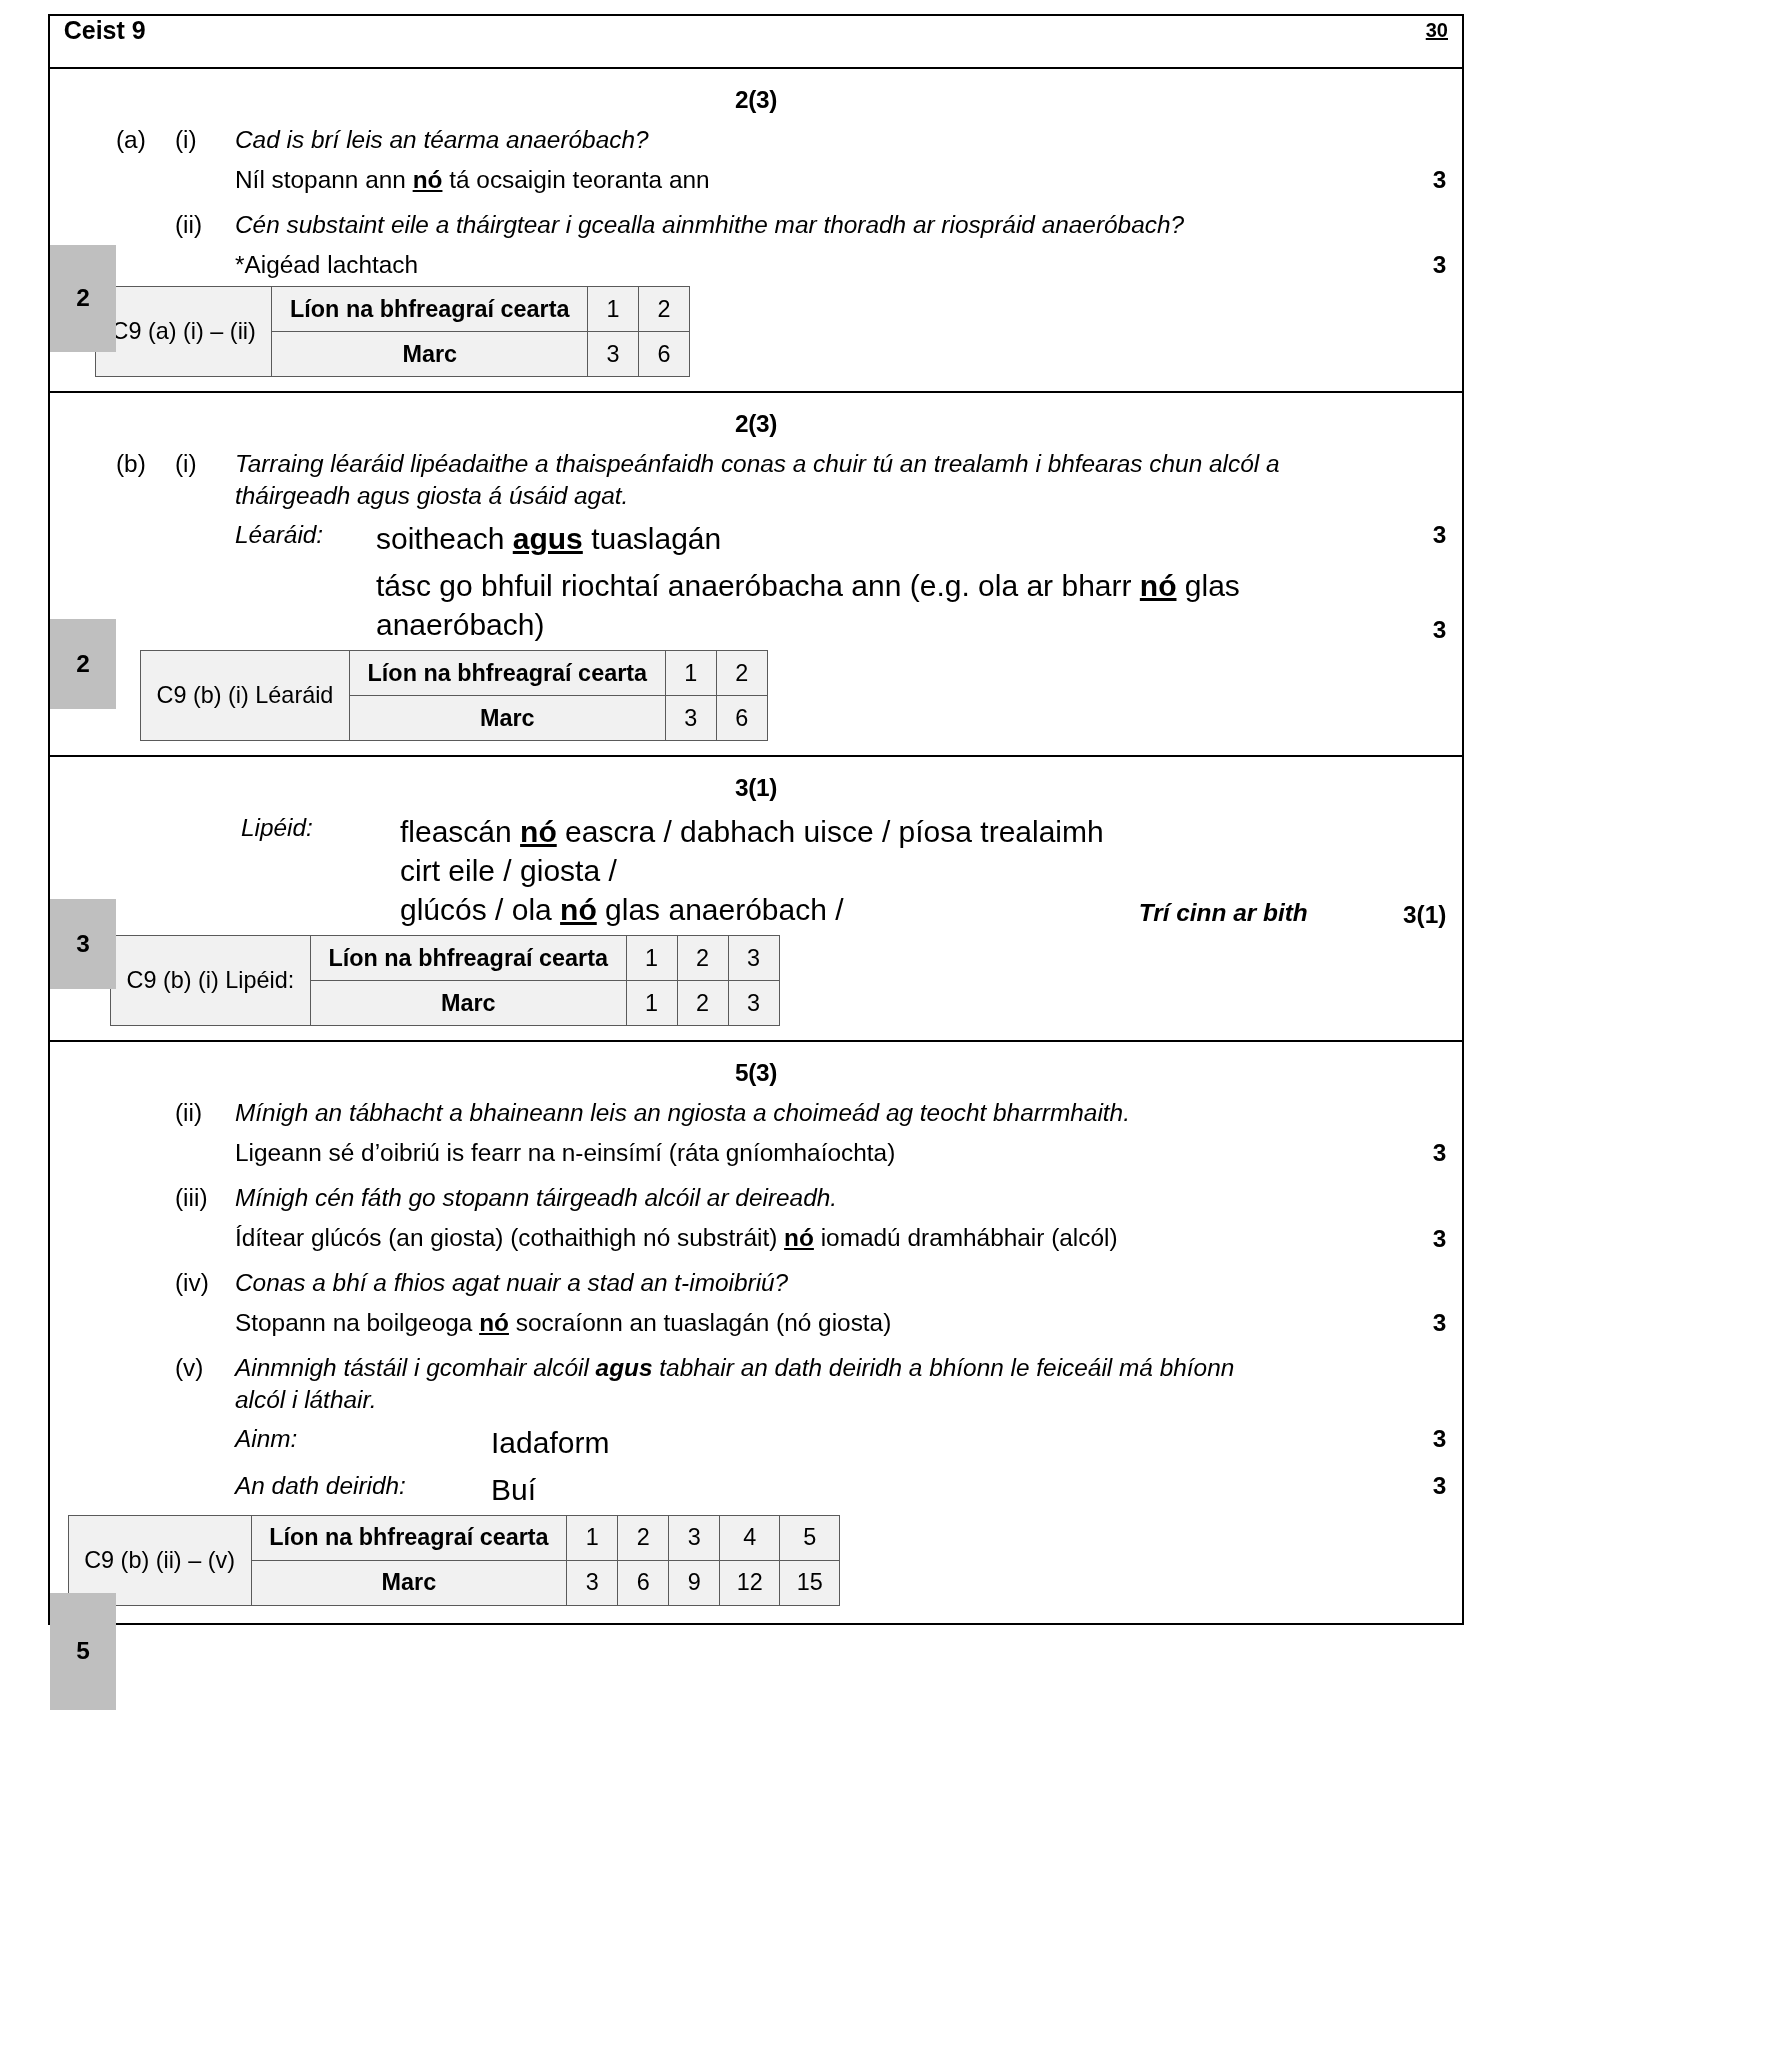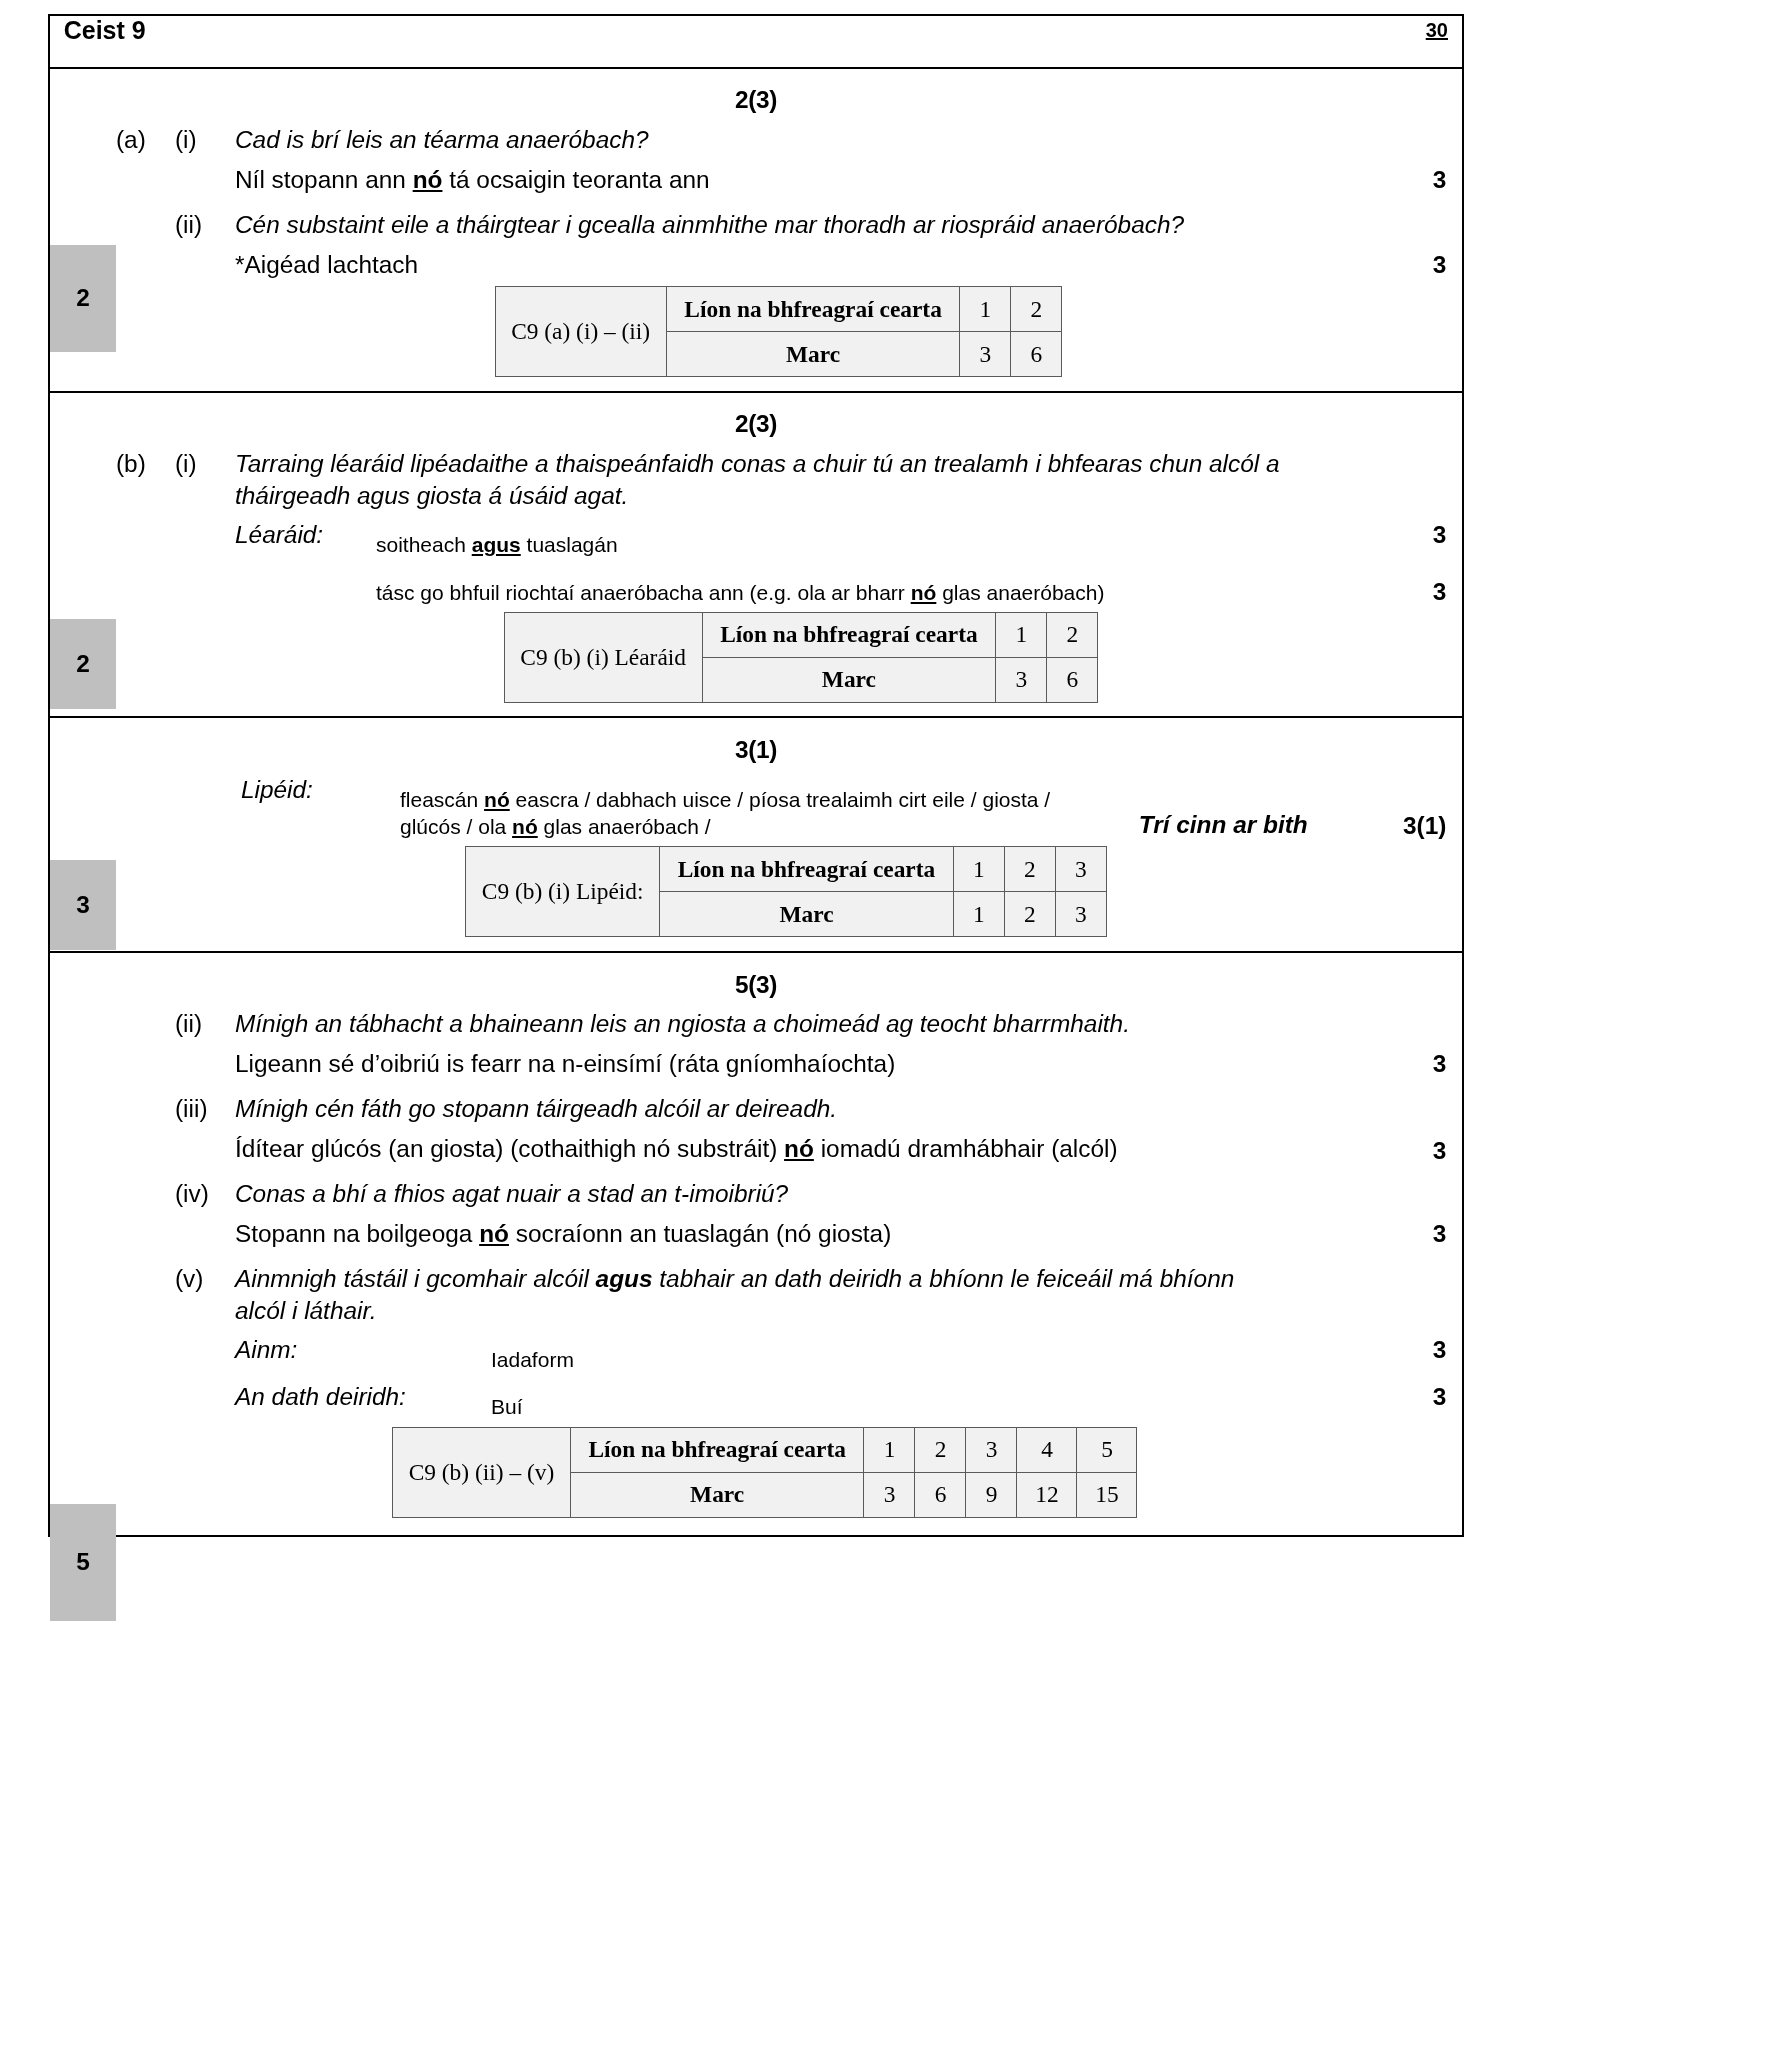--- a/index.html
+++ b/index.html
@@ -124,46 +124,43 @@
   .lbl-line { display: flex; align-items: flex-start; gap: 32px; }
   .lbl {
     font-style: italic;
     font-size: 24.4px;
     flex: 0 0 auto;
   }
   .lbl-w1 { width: 109px; }
   .lbl-w2 { width: 127px; }
   .lbl-w3 { width: 224px; }
   .lbl-val {
-    font-size: 21px;
+    font-size: 30px;
     line-height: 1.30;
     flex: 1 1 auto;
-    margin-top: 12px;
   }
 
   
   .grey-block {
     position: absolute;
     left: 0;
     width: 66px;
     background: #bfbfbf;
     display: flex;
     align-items: center;
     justify-content: center;
     font-weight: bold;
     font-size: 24.4px;
     color: #000;
   }
 
   
   .ms-wrap {
     display: flex;
-    justify-content: center;
     padding: 5.9px 0 7.8px 0;
-    font-family: Liberation Serif, serif;
   }
   .ms-wrap.offset-a { padding-left: 45px; }
   .ms-wrap.offset-b { padding-left: 90px; }
   .ms-wrap.offset-c { padding-left: 60px; }
   .ms-wrap.offset-d { padding-left: 17.6px; }
 
   table.ms {
     border-collapse: collapse;
     background: #f1f1f1;
     font-size: 23.4px;

